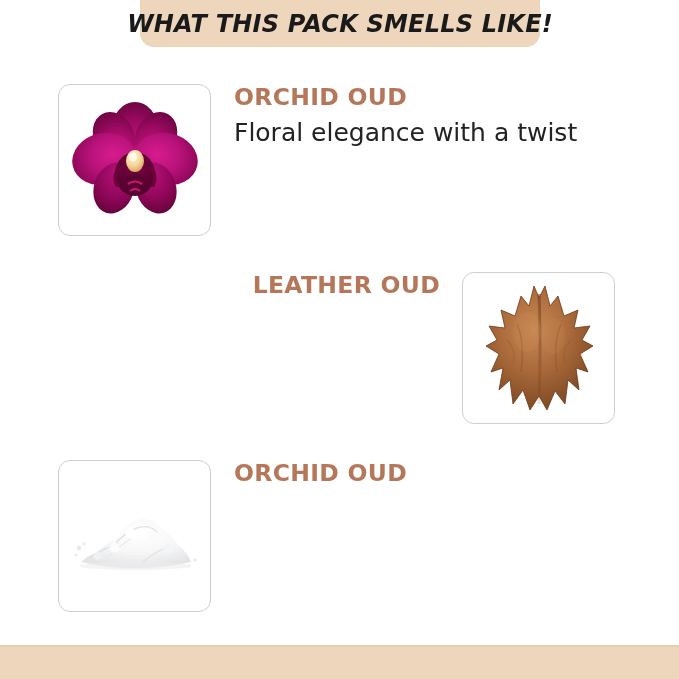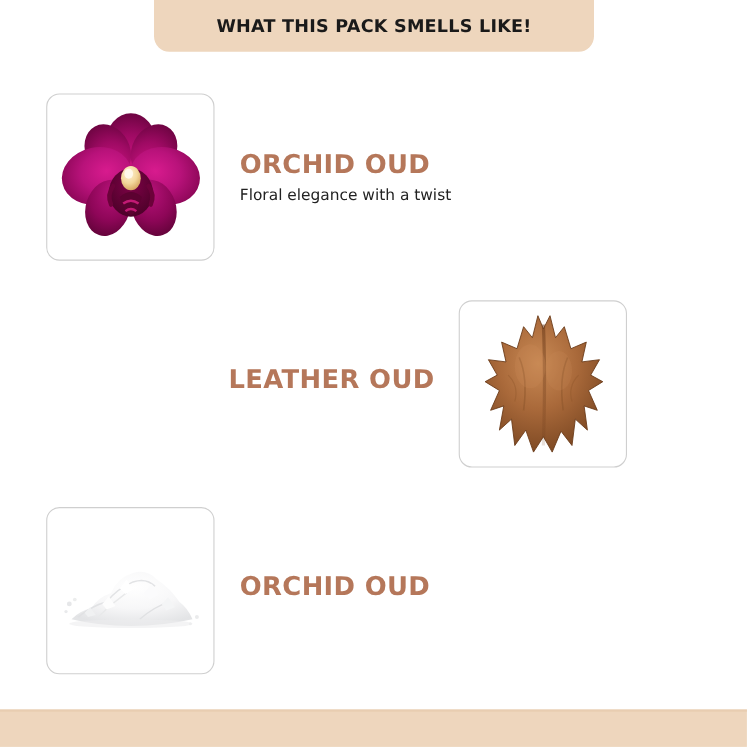--- a/index.html
+++ b/index.html
@@ -26,36 +26,36 @@
     border-bottom-left-radius: 14px;
     border-bottom-right-radius: 14px;
     display: flex;
     align-items: center;
     justify-content: center;
     box-sizing: border-box;
   }
   #header-banner .banner-text {
     font-family: "DejaVu Sans", sans-serif;
     font-weight: bold;
-    font-size: 16px;
+    font-size: 24px;
     letter-spacing: 0.2px;
     color: #1a1a1a;
     white-space: nowrap;
+    font-style: italic;
   }
 
   
   .scent-row {
     position: absolute;
-    left: 0;
+    left: 16px;
     width: 612px;
     display: flex;
-    align-items: center;
   }
   .scent-row.row-left  { flex-direction: row; }
-  .scent-row.row-right { flex-direction: row-reverse; }
+  .scent-row.row-right { flex-direction: row-reverse; margin-left: 29px; }
 
   #row-orchid  { top: 84px;  height: 154px; }
   #row-leather { top: 272px; height: 154px; }
   #row-seasalt { top: 460px; height: 154px; }
 
   .img-card {
     width: 153px;
     height: 152px;
     flex: 0 0 153px;
     background: #ffffff;
@@ -95,21 +95,21 @@
     font-size: 23.5px;
     letter-spacing: 0.3px;
     color: #b5775a;
     line-height: 1.15;
     margin: 0 0 7px 0;
     white-space: nowrap;
   }
   .scent-desc {
     font-family: "DejaVu Sans", sans-serif;
     font-weight: normal;
-    font-size: 14px;
+    font-size: 25px;
     color: #222222;
     line-height: 1.2;
     margin: 0;
     white-space: nowrap;
   }
 
   
   #footer-bar {
     position: absolute;
     left: 0;

